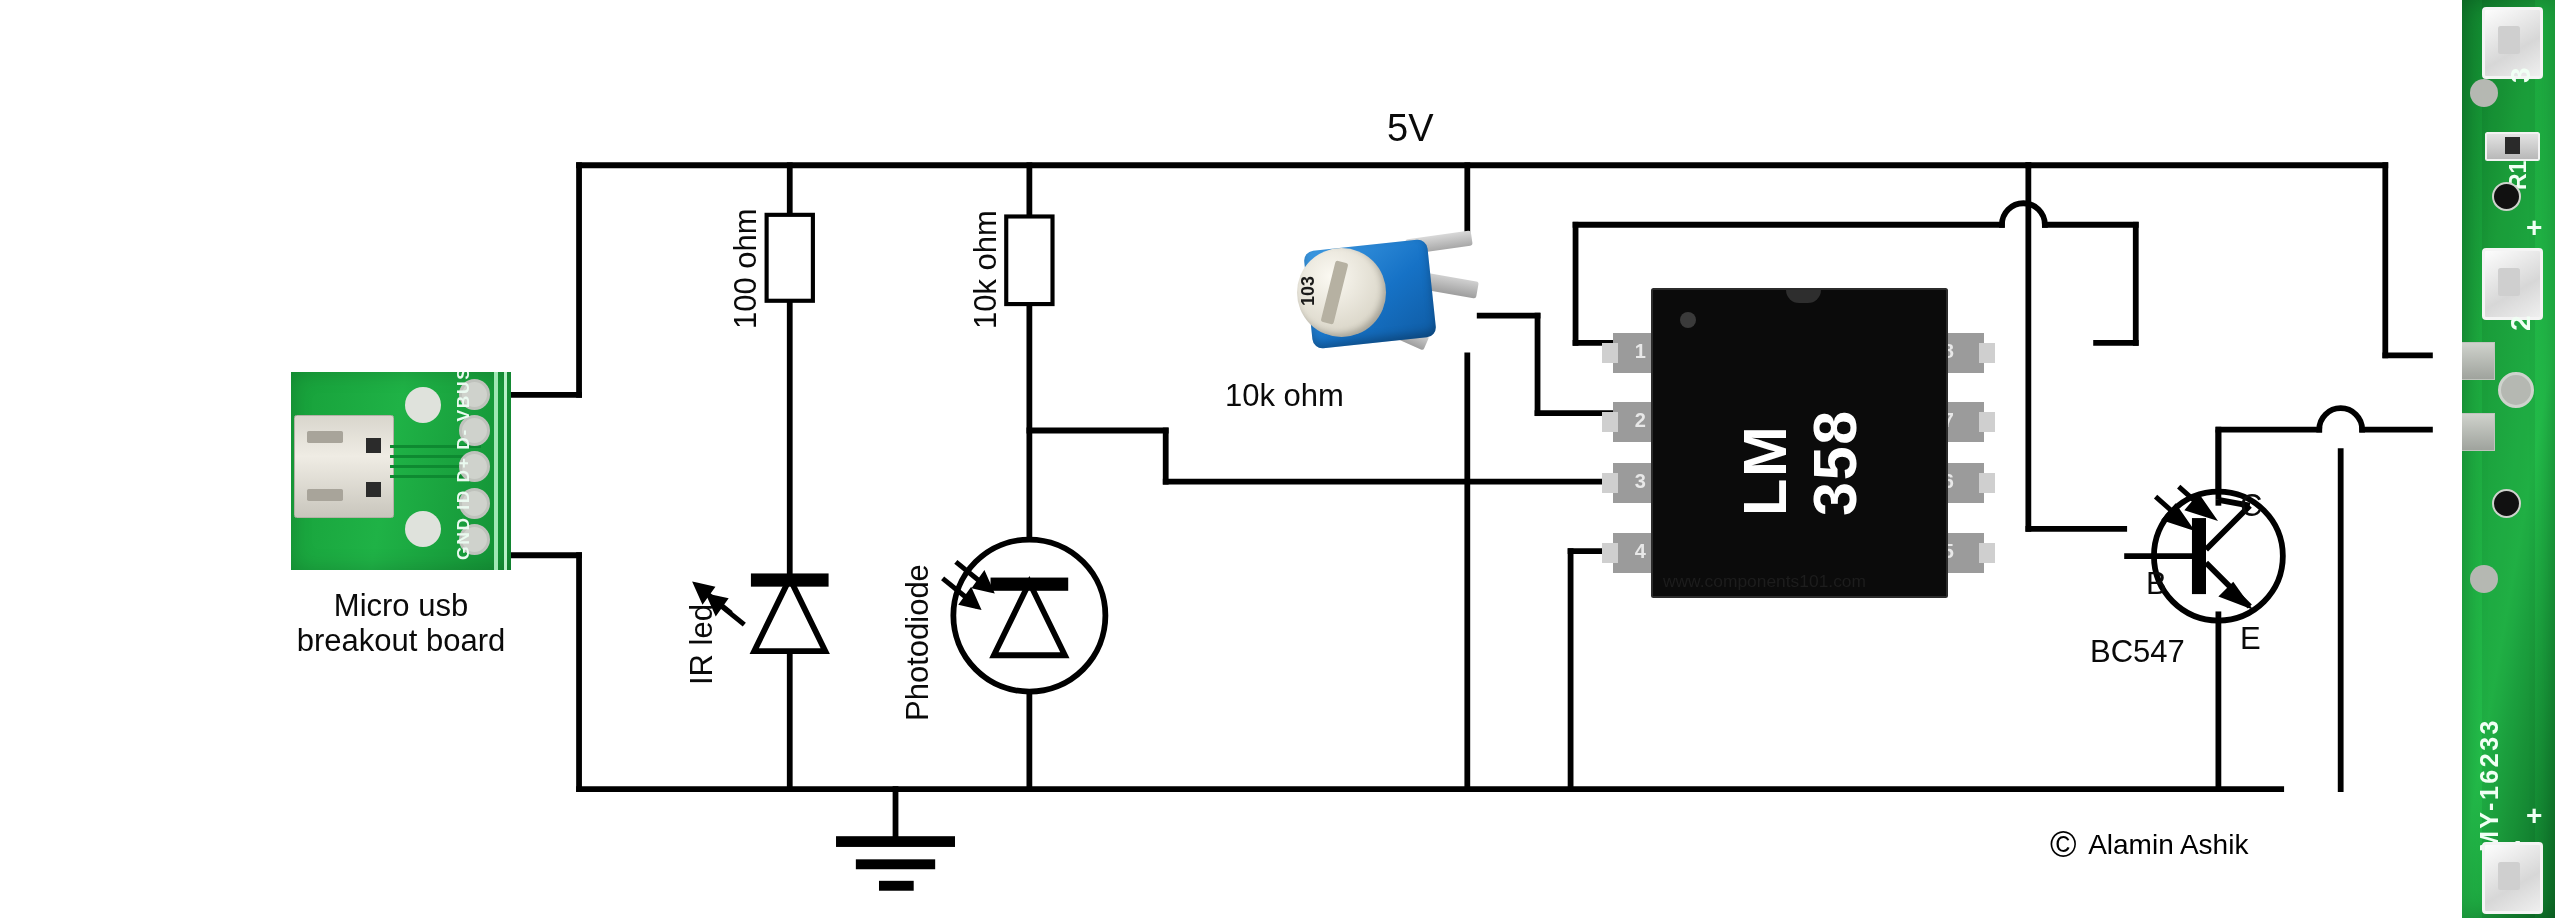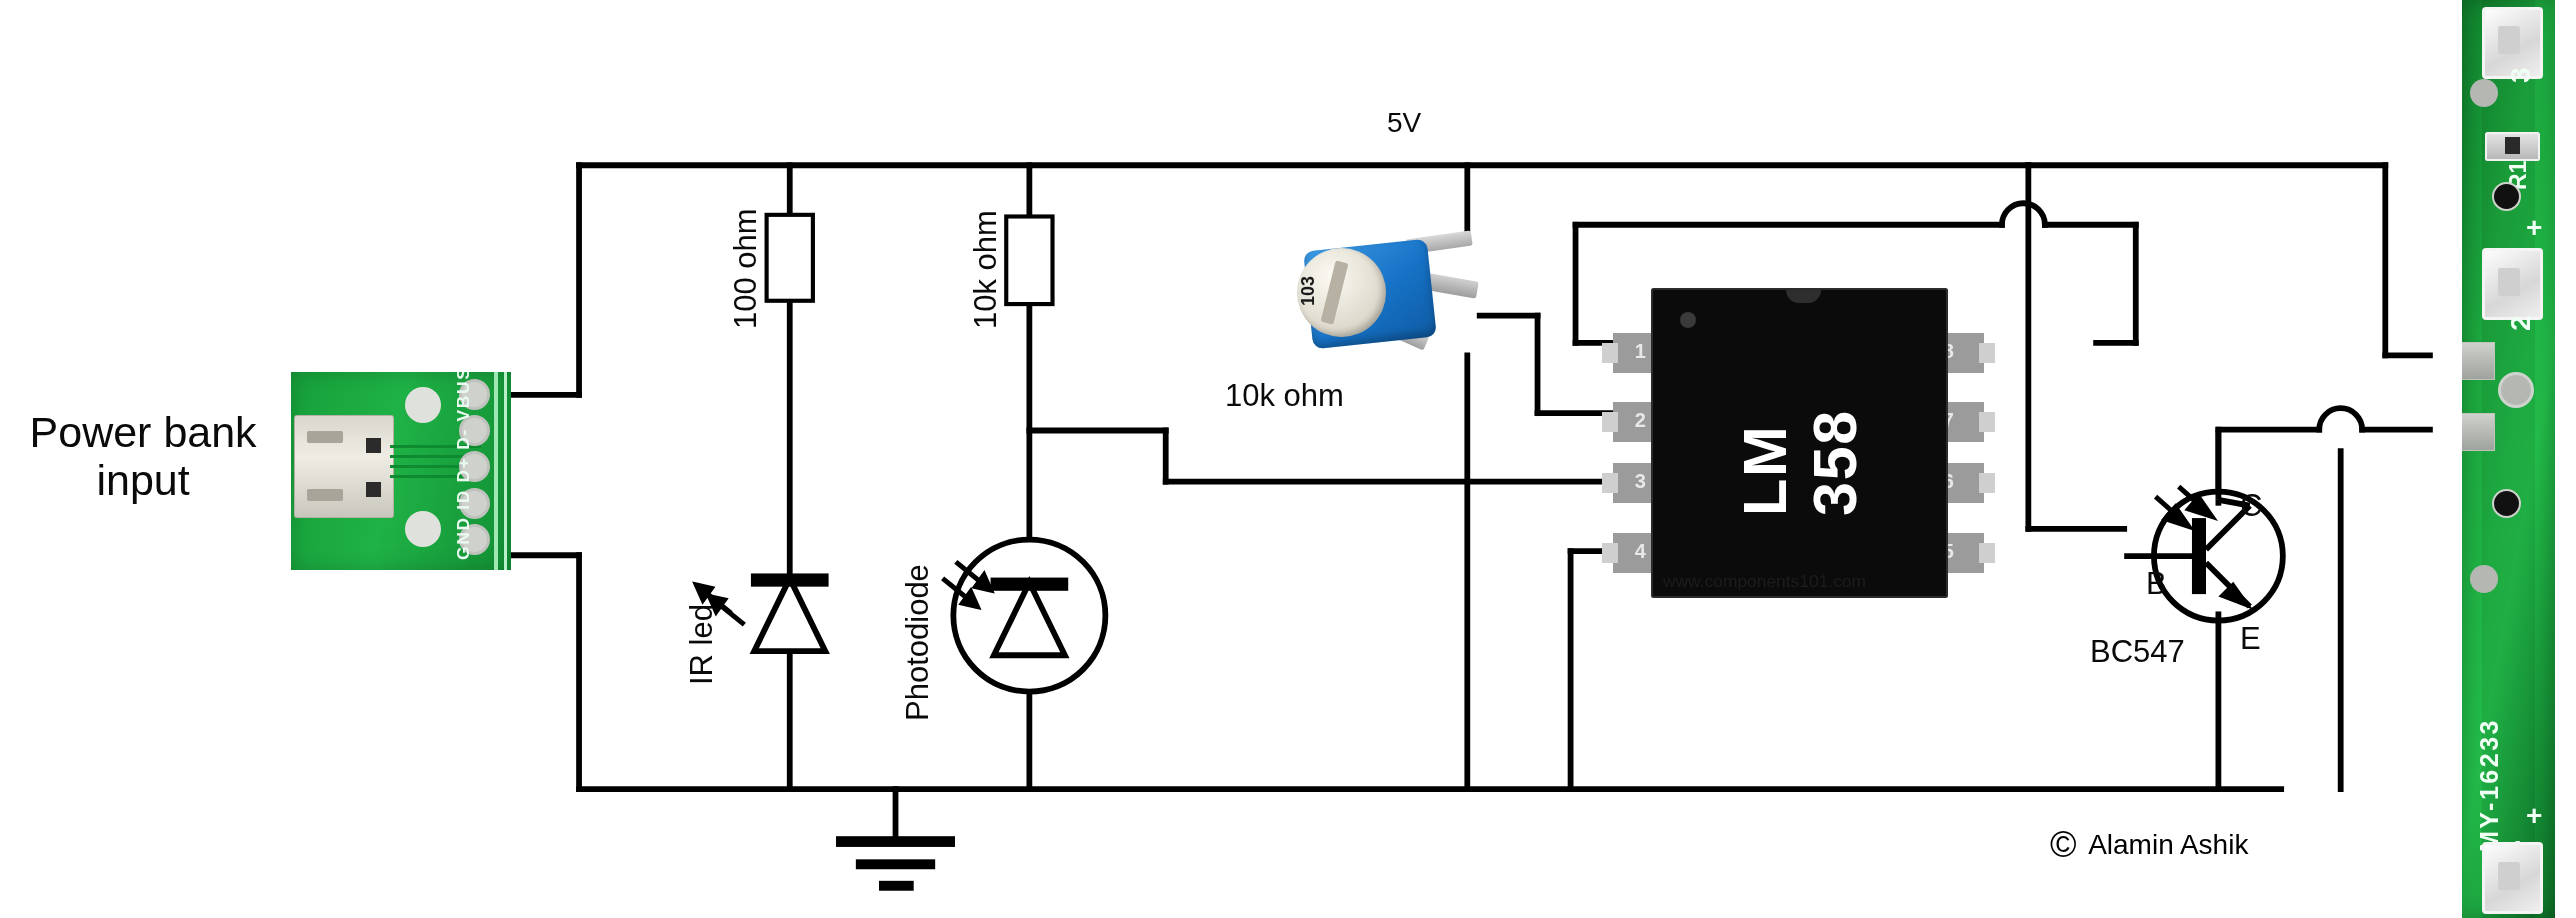--- a/index.html
+++ b/index.html
@@ -296,27 +296,27 @@
 
     <span style="position:absolute;left:64px;top:800px;color:#f0fff4;font-size:28px;font-weight:bold;">+</span>
     <span style="position:absolute;left:48px;top:835px;color:#f0fff4;font-size:26.5px;font-weight:bold;">1</span>
     <div style="position:absolute;left:20px;top:842px;width:55px;height:66px;
                 background:linear-gradient(150deg,#fdfdfd,#d7d7d7 60%,#efefef);
                 border:3.3px solid #f4f4f4;border-radius:4.1px;">
       <div style="position:absolute;left:13.2px;top:16.5px;width:21.5px;height:28px;background:#cfcfcf;border-radius:2.5px;"></div>
     </div>
   </div>
 
-  <div class="lbl" style="left:6.6px;top:408px;width:273px;text-align:center;font-size:43px;">
-    <div>Power bank</div>
-    <div>input</div>
-  </div>
-
-
-  <span class="lbl" style="left:1387px;top:107px;font-size:28px;">5V</span>
+
+  <div class="lbl" style="left:258px;top:589px;width:286px;text-align:center;font-size:31px;">
+    <div>Micro usb</div>
+    <div>breakout board</div>
+  </div>
+
+  <span class="lbl" style="left:1387px;top:107px;font-size:38px;">5V</span>
 
   <span class="lbl rot90" style="left:729px;top:329px;font-size:31px;">100 ohm</span>
 
   <span class="lbl rot90" style="left:969px;top:329px;font-size:31px;">10k ohm</span>
 
   <span class="lbl rot90" style="left:685px;top:685px;font-size:31px;">IR led</span>
 
   <span class="lbl rot90" style="left:901px;top:721px;font-size:31px;">Photodiode</span>
 
   <span class="lbl" style="left:1225px;top:379px;font-size:31px;">10k ohm</span>

